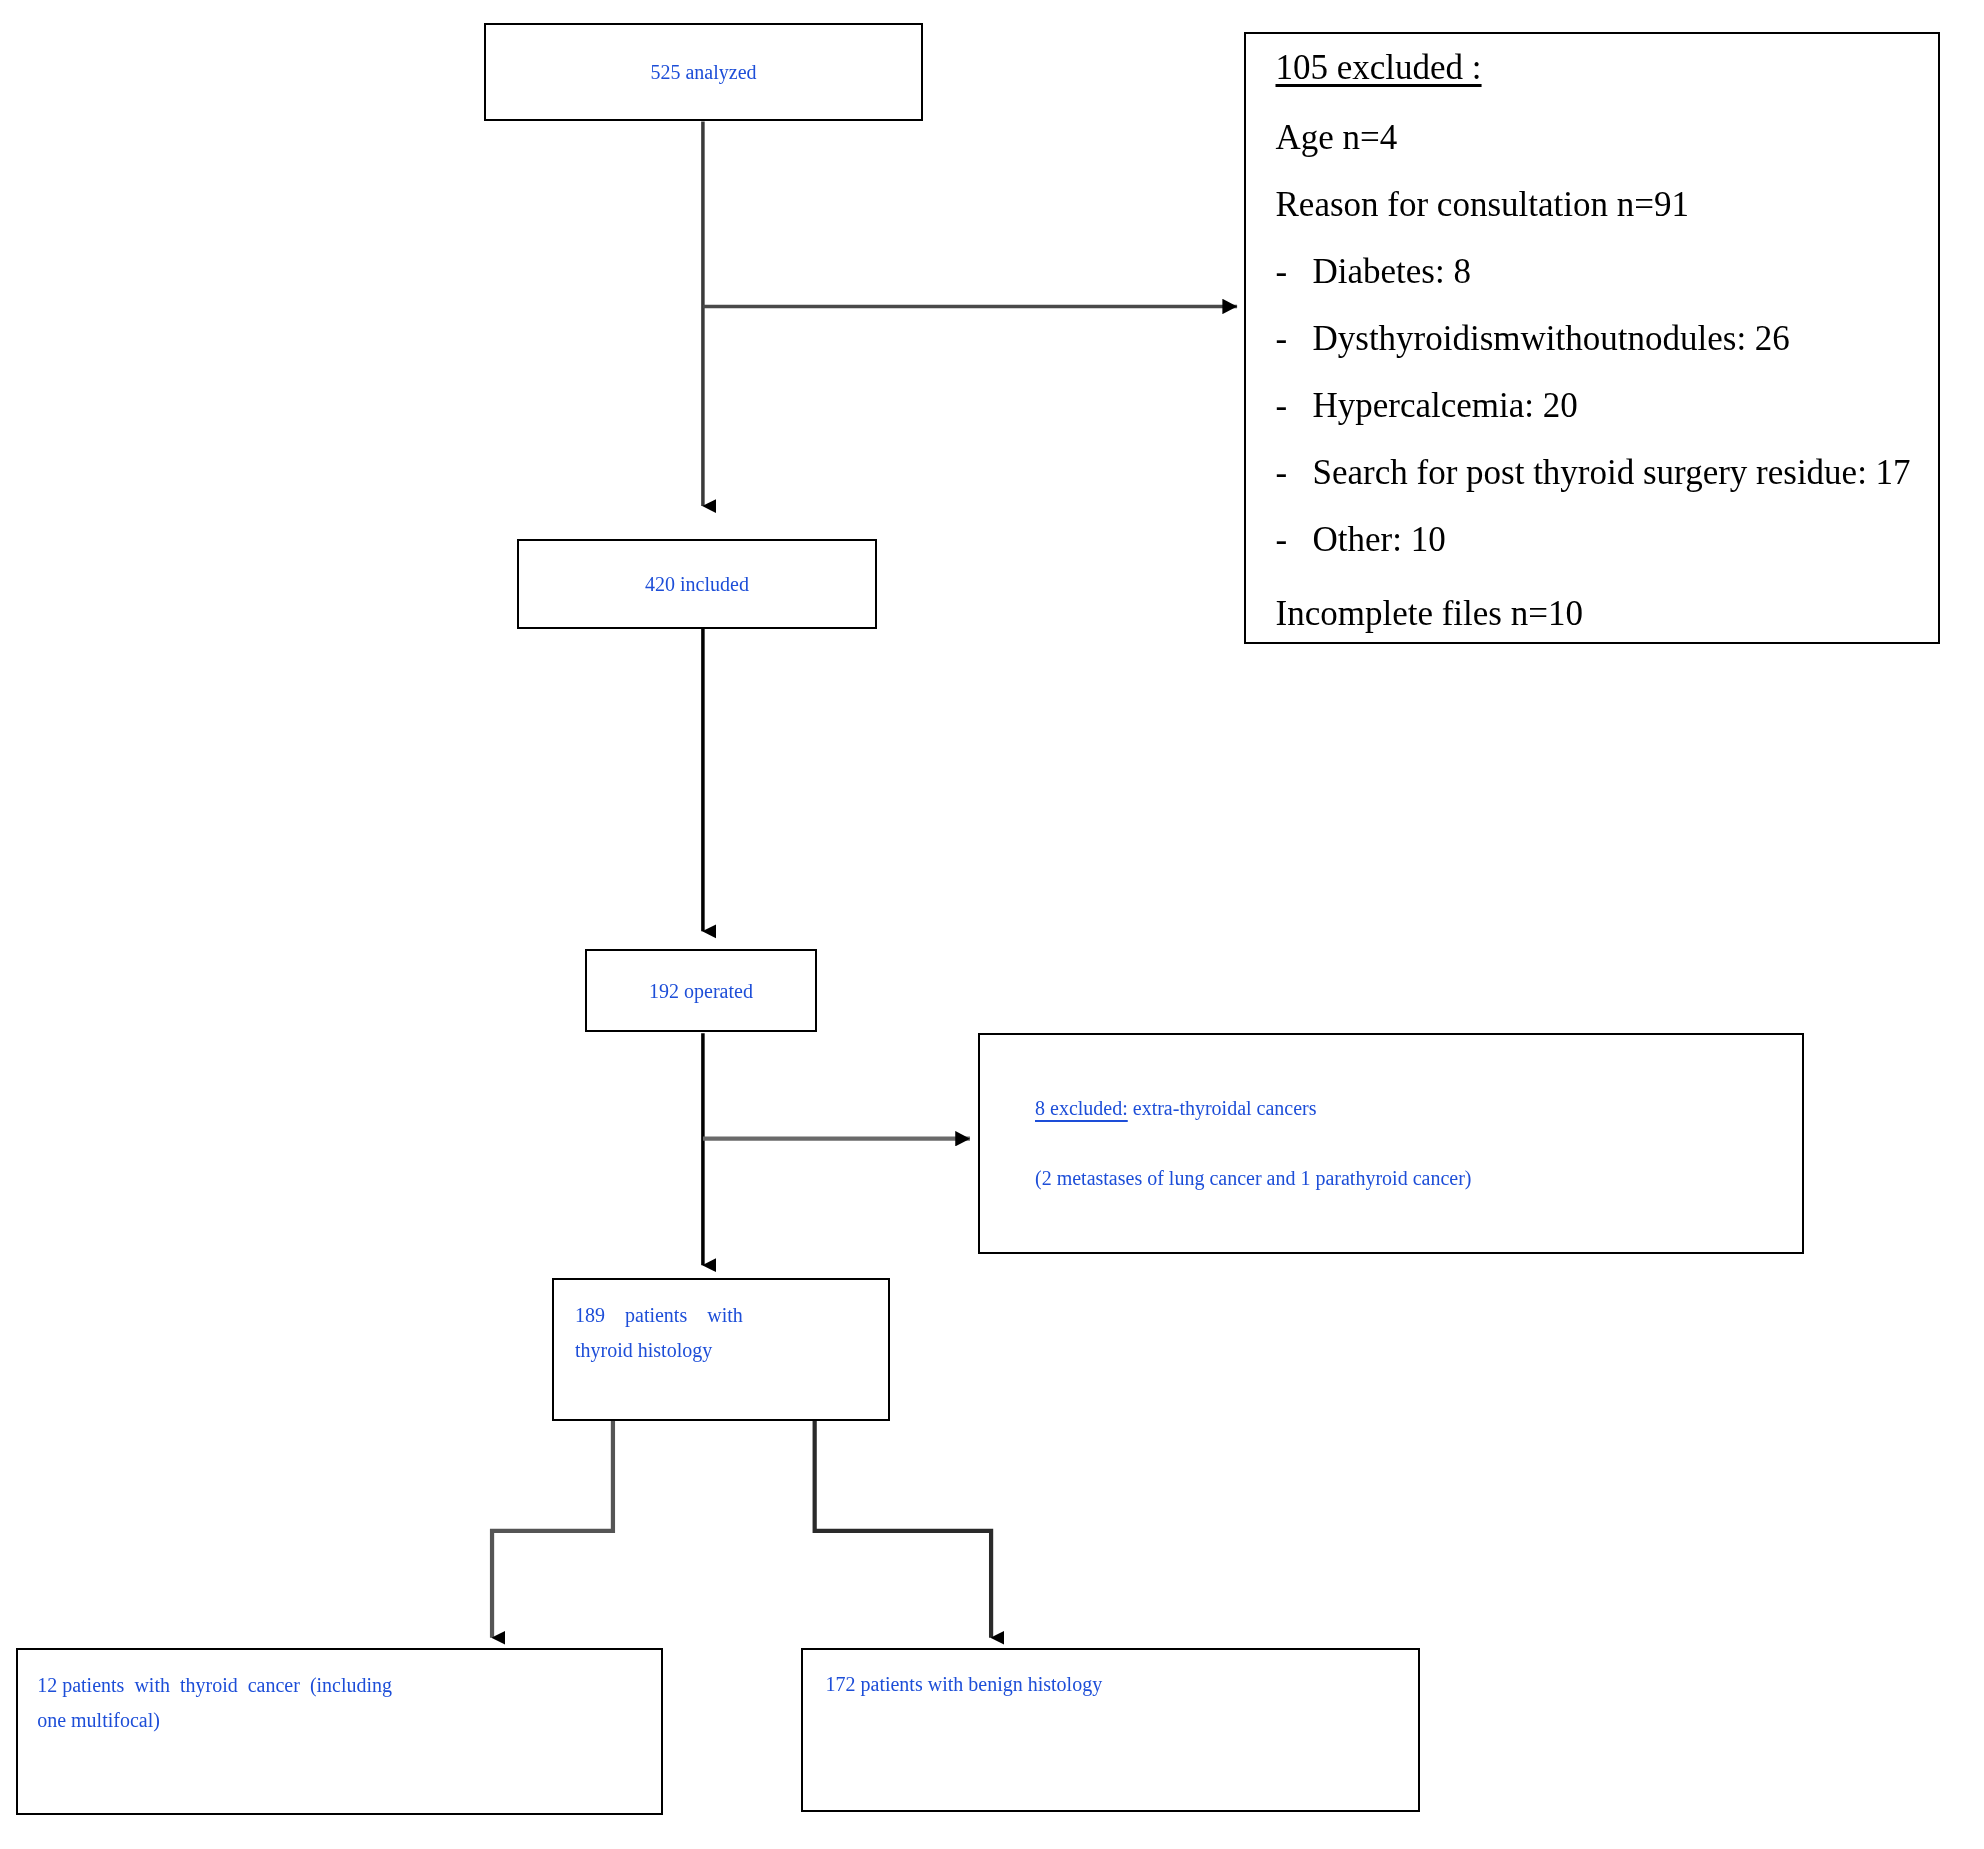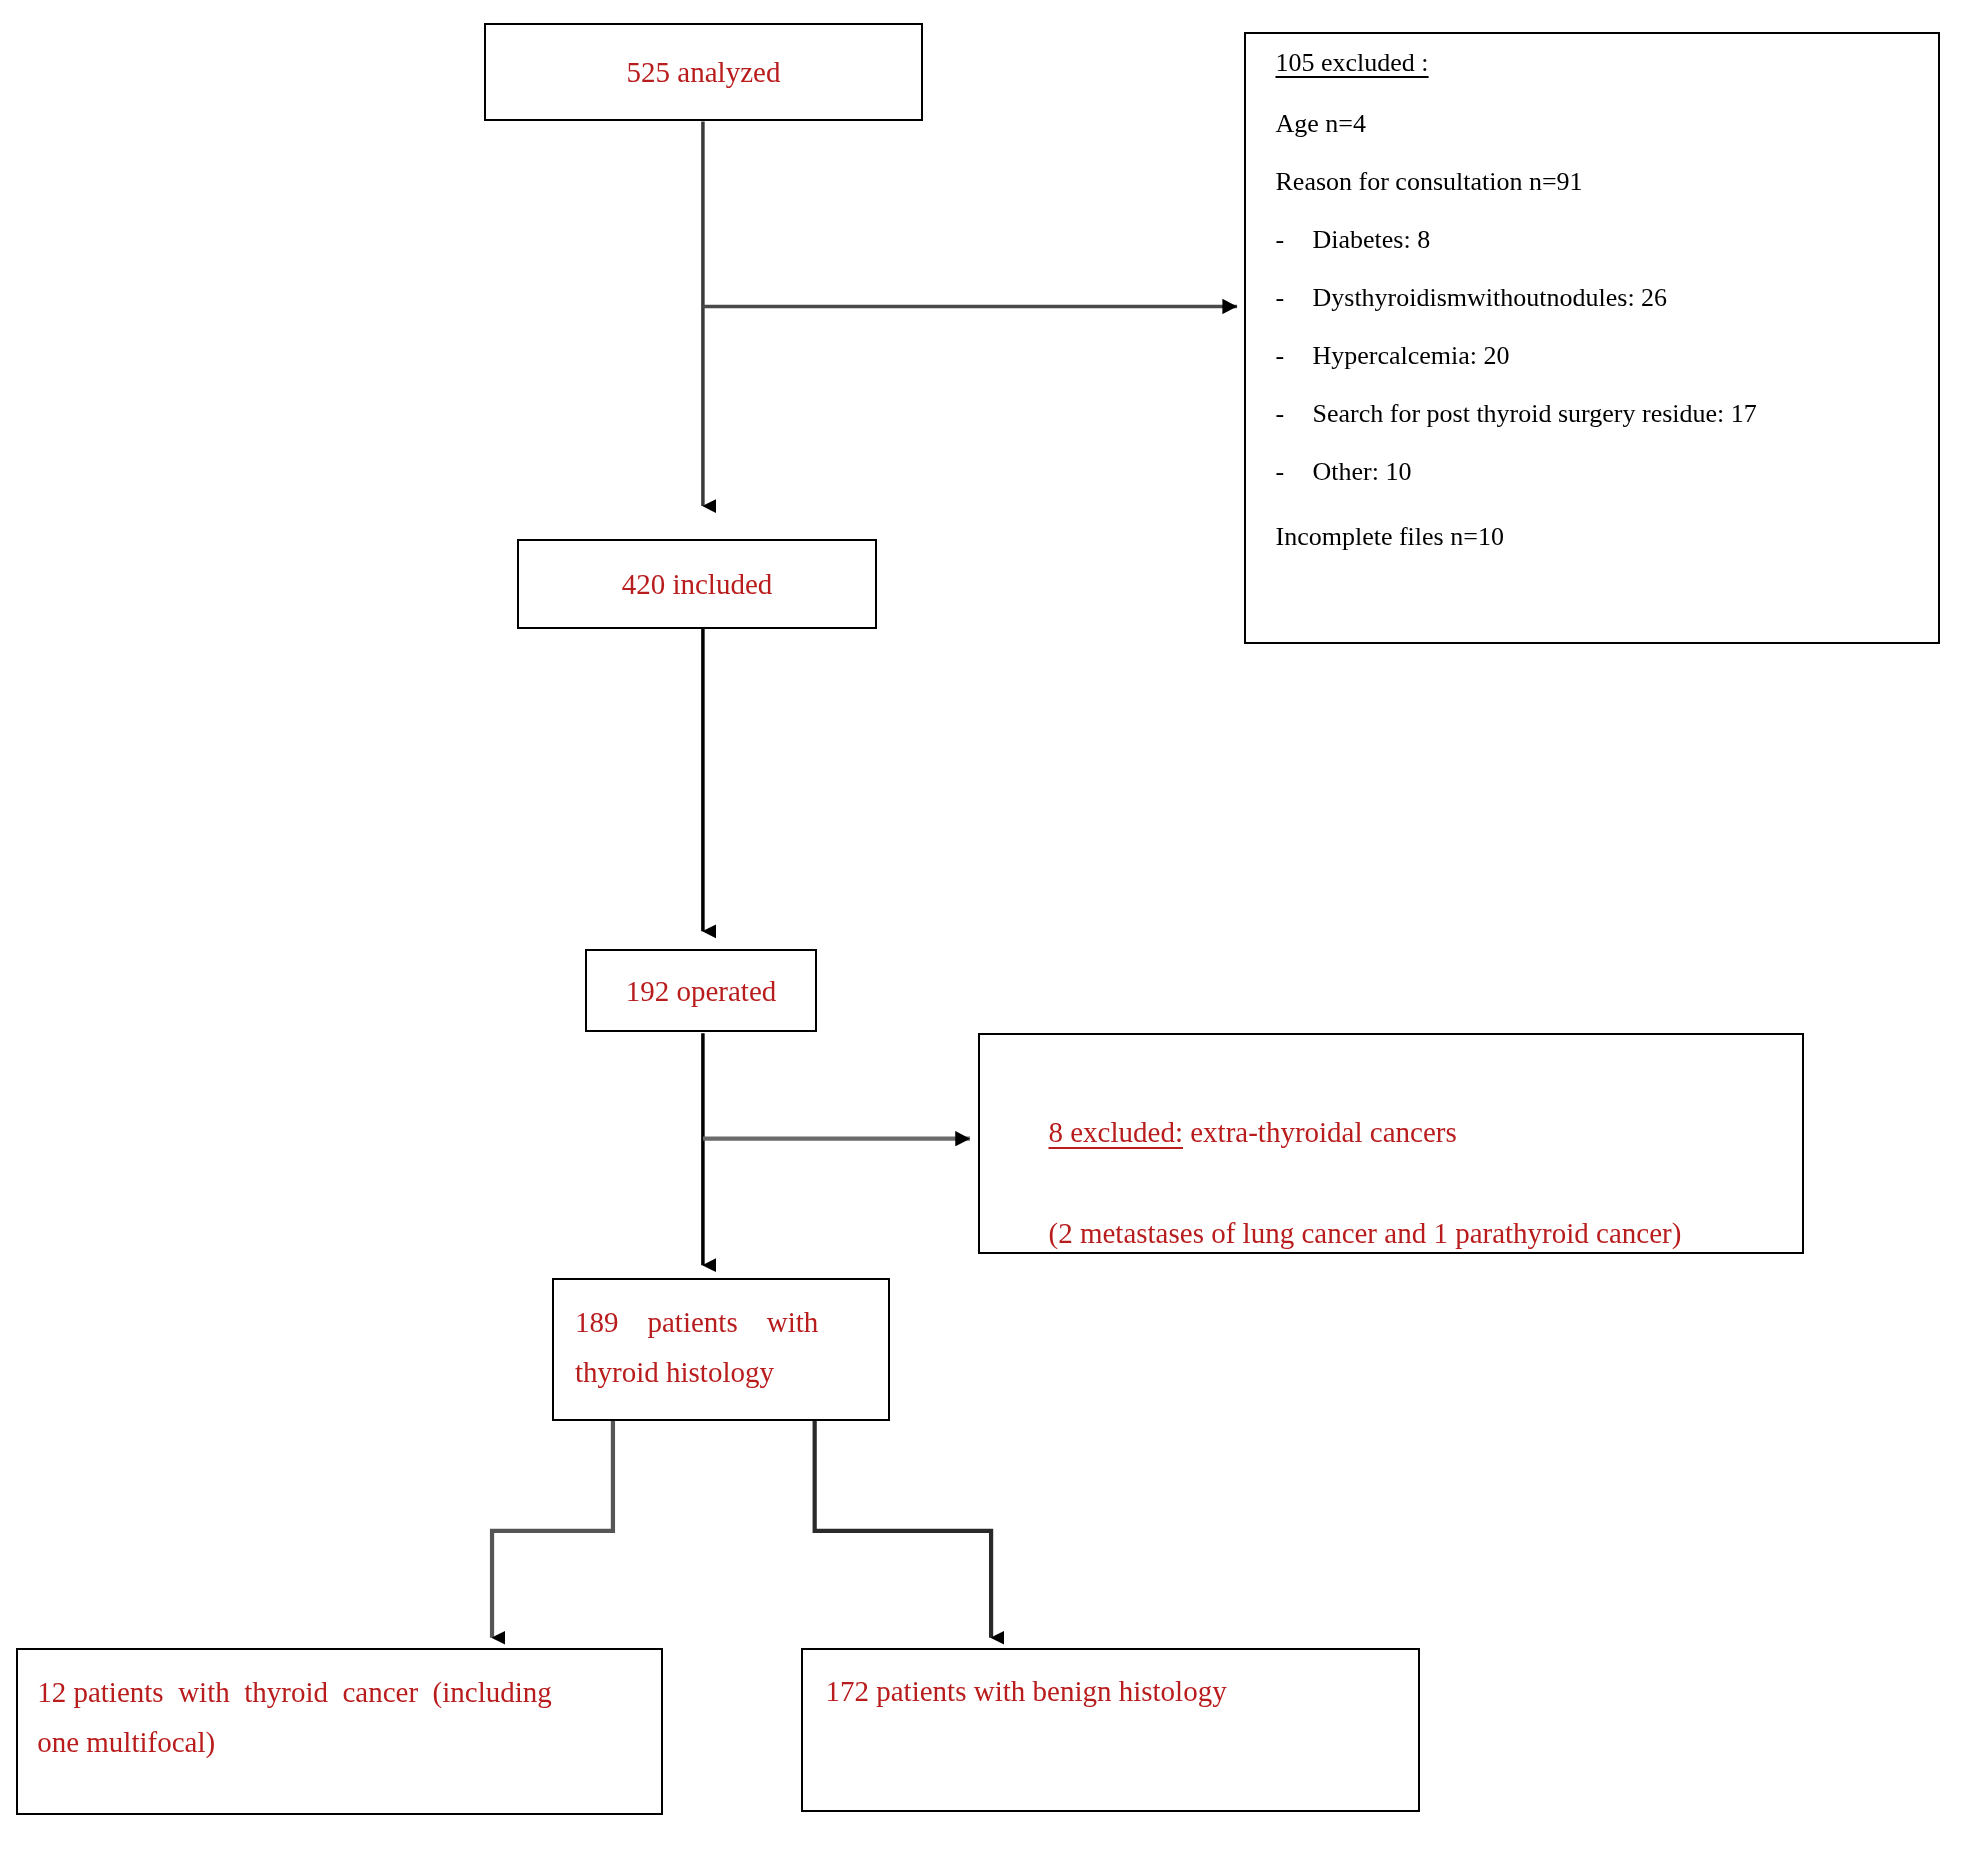--- a/index.html
+++ b/index.html
@@ -21,43 +21,43 @@
   }
   .node {
     position: absolute;
     box-sizing: border-box;
     border: 2.1px solid #000000;
     background: #ffffff;
   }
   .node-text {
     position: absolute;
     box-sizing: border-box;
-    font-size: 29px;
+    font-size: 20px;
     line-height: 1.62;
-    color: #b91c1c;
+    color: #1d4ed8;
     white-space: pre-wrap;
   }
   .center-text {
     width: 100%;
     text-align: center;
     top: 50%;
     transform: translateY(-50%);
     left: 0;
   }
   .justify-text {
     text-align: justify;
     text-align-last: left;
   }
   
   .panel-body {
     position: absolute;
     left: 29.5px;
     top: 15.5px;
     right: 18.3px;
-    font-size: 26px;
+    font-size: 35px;
     line-height: 1.0;
   }
   .panel-line {
     margin: 0 0 32px 0;
     white-space: pre;
   }
   .panel-line.heading {
     text-decoration: underline;
     text-underline-offset: 4.9px;
     margin-bottom: 35px;

